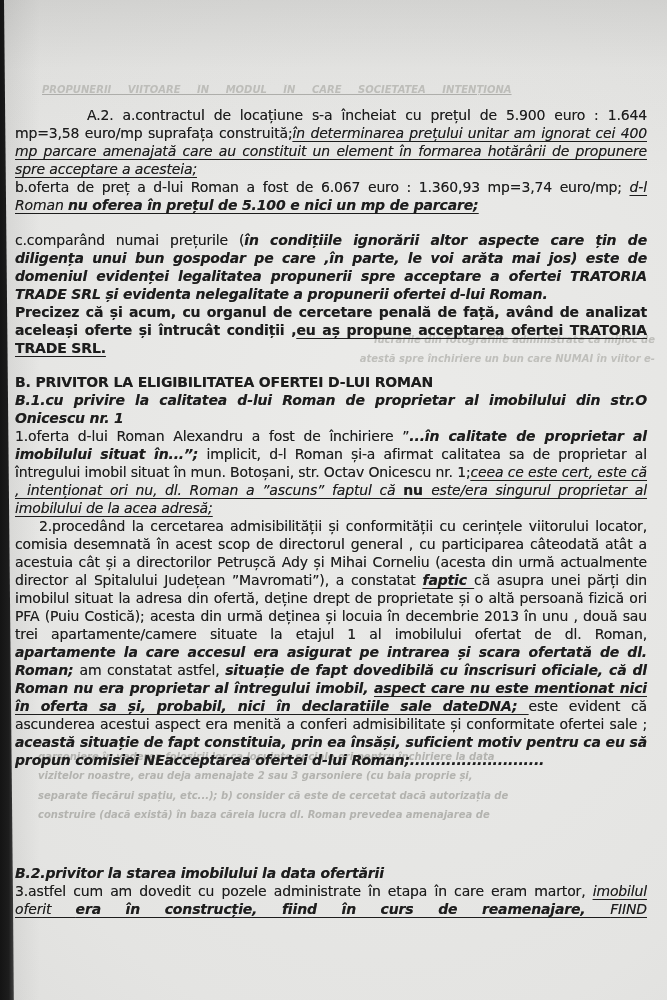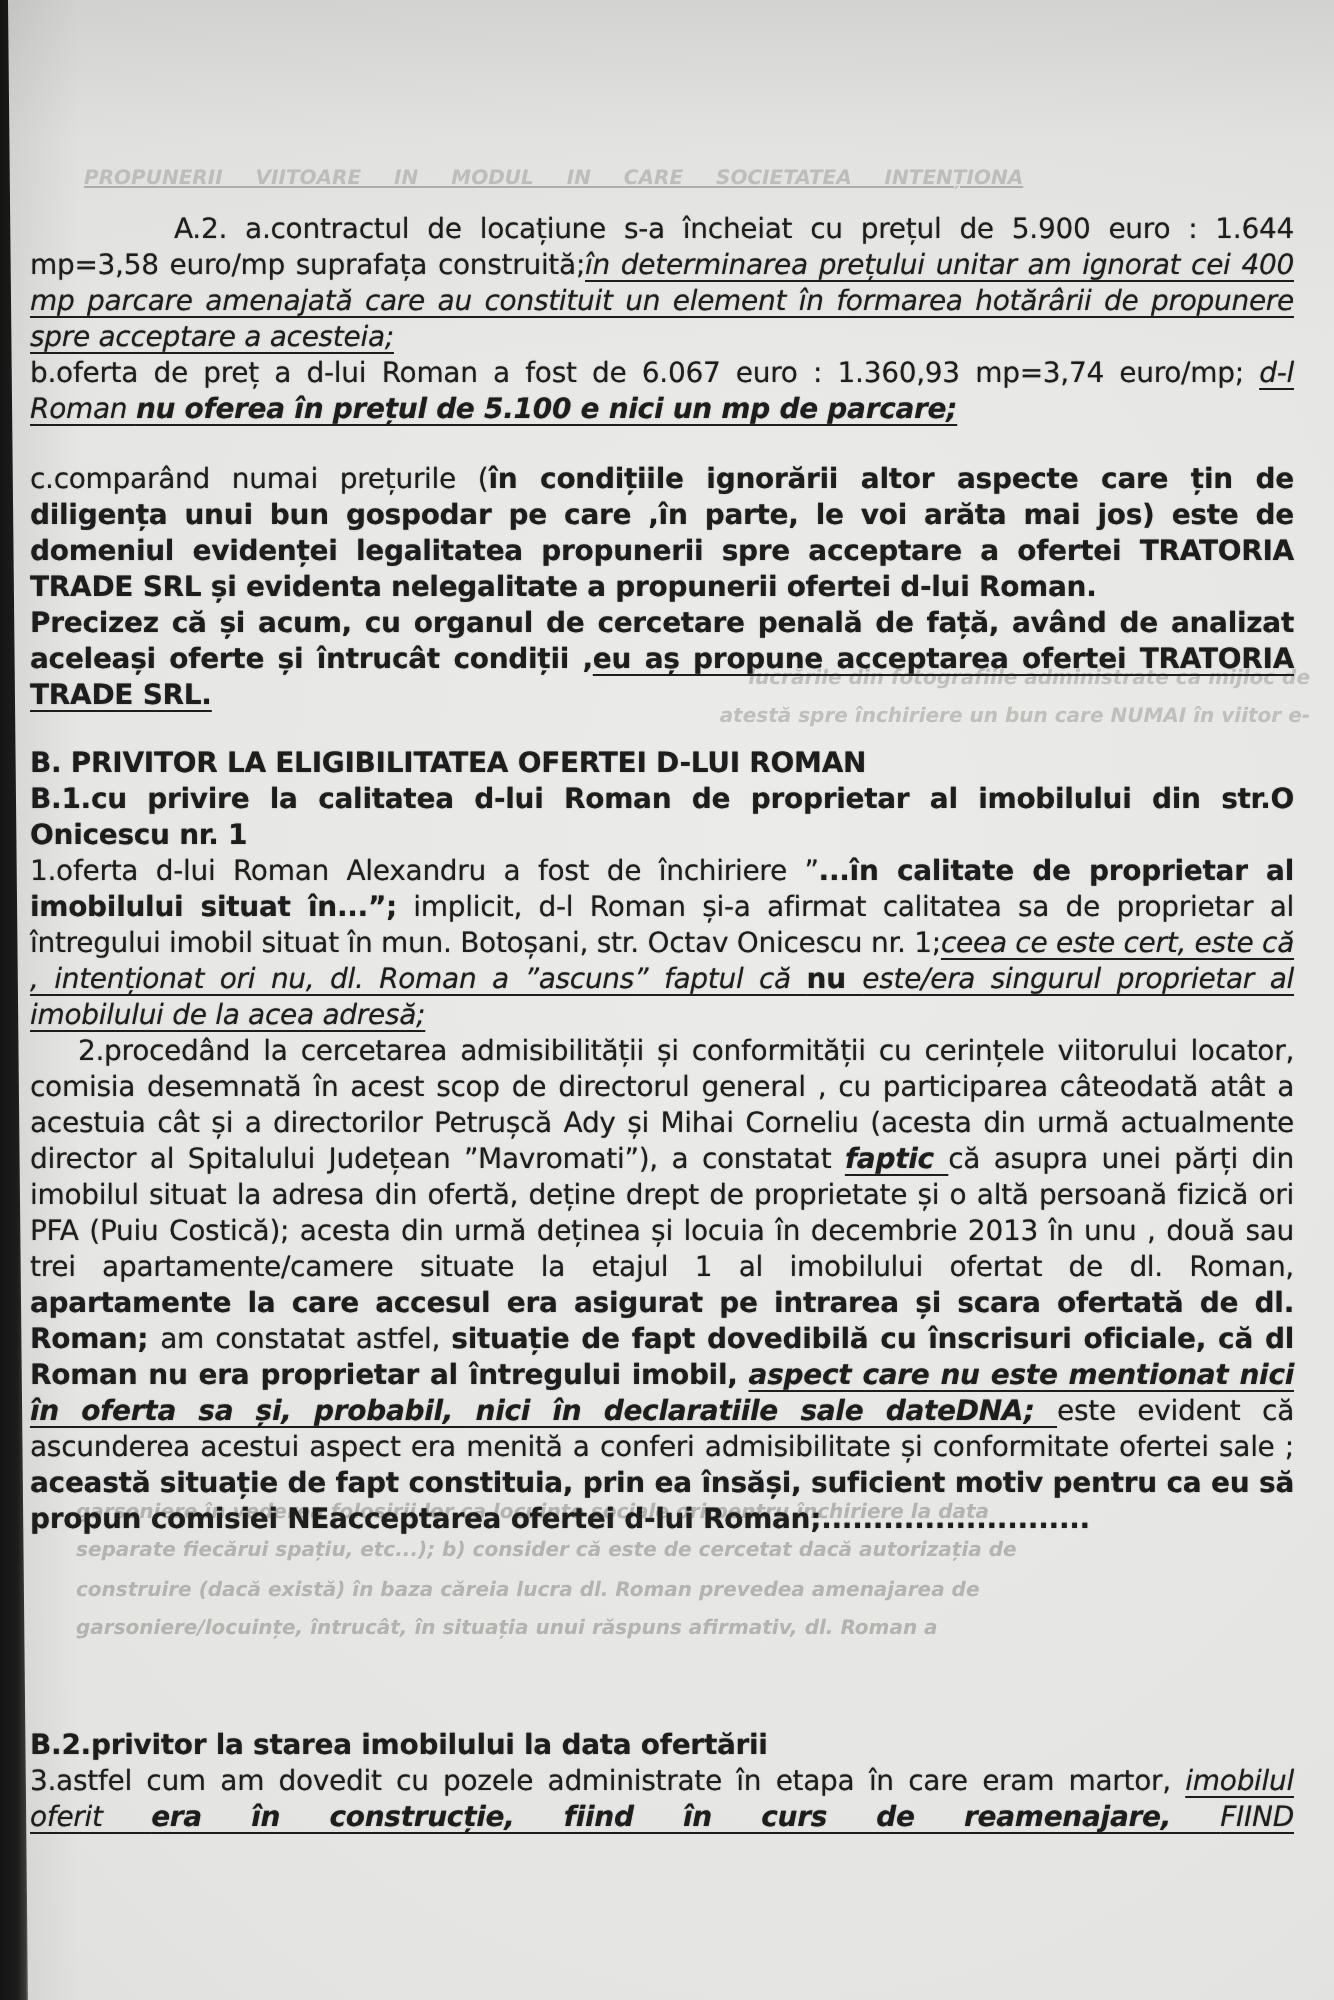--- a/index.html
+++ b/index.html
@@ -23,21 +23,21 @@
   
   .text-block {
     position:absolute; left:15px; top:106px; width:632px;
     color:#1d1d1d; font-size:14px; line-height:18px;
     letter-spacing:-0.15px; text-align:justify;
     text-shadow:0 0 0.6px rgba(25,25,25,0.55);
   }
   .para { margin:0; }
   .s-r  { }
   .s-b  { font-weight:700; }
-  .s-bi { font-weight:700; }
+  .s-bi { font-weight:700; font-style:italic; }
   .s-iu { font-style:italic; text-decoration:underline; text-decoration-thickness:1.2px; text-underline-offset:2.5px; }
   .s-bu { font-weight:700; text-decoration:underline; text-decoration-thickness:1.3px; text-underline-offset:2.5px; }
   .s-biu{ font-weight:700; font-style:italic; text-decoration:underline; text-decoration-thickness:1.3px; text-underline-offset:2.5px; }
   .justify-last { text-align-last:justify; }
   
   .ghost { position:absolute; pointer-events:none; font-size:10px; }
   .ghost-top {
     left:42px; right:22px; top:84px; color:#bdbdb9;
     font-weight:600; font-style:italic; word-spacing:13px;
     text-decoration:underline; text-decoration-color:rgba(160,160,156,0.8);
@@ -58,23 +58,23 @@
 
 <div class="ghost ghost-top">PROPUNERII  VIITOARE  ÎN  MODUL  ÎN  CARE  SOCIETATEA  INTENȚIONA</div>
 
 <div class="ghost ghost-mid">
   <span class="ghost-line">lucrările din fotografiile administrate ca mijloc de</span>
   <span class="ghost-line">atestă spre închiriere un bun care NUMAI  în viitor e-</span>
 </div>
 
 <div class="ghost ghost-block">
     <span class="ghost-line">garsoniere în vederea folosirii lor ca locuințe sociale ori pentru închiriere la data</span>
+    <span class="ghost-line">vizitelor noastre, erau deja amenajate 2 sau 3 garsoniere (cu baia proprie și,</span>
     <span class="ghost-line">separate fiecărui spațiu, etc...); b) consider că este de cercetat dacă autorizația de</span>
     <span class="ghost-line">construire (dacă există) în baza căreia lucra dl. Roman  prevedea amenajarea de</span>
-    <span class="ghost-line">garsoniere/locuințe, întrucât, în situația unui răspuns afirmativ, dl. Roman a</span>
   </div>
 
 <div class="text-block">
     <div class="para" style="text-indent: 72px;"><span class="s-r">A.2.  a.contractul de locațiune s-a încheiat cu prețul de 5.900 euro : 1.644 mp=3,58 euro/mp suprafața construită;</span><span class="s-iu">în determinarea prețului unitar am ignorat cei 400 mp parcare amenajată care au constituit un element în formarea hotărârii de propunere  spre acceptare a acesteia;</span></div>
     <div class="para"><span class="s-r">b.oferta de preț a d-lui Roman a fost de 6.067 euro : 1.360,93 mp=3,74 euro/mp; </span><span class="s-iu">d-l Roman </span><span class="s-biu">nu oferea în prețul de 5.100 e nici un mp de parcare;</span></div>
     <div class="para" style="margin-top: 17px;"><span class="s-r">c.comparând numai prețurile (</span><span class="s-bi">în condițiile ignorării  altor aspecte care țin de diligența unui bun gospodar pe care ,în  parte, le voi arăta mai jos)  este de domeniul evidenței legalitatea propunerii spre acceptare a ofertei TRATORIA TRADE SRL și evidenta nelegalitate a propunerii ofertei d-lui Roman.</span></div>
     <div class="para"><span class="s-b">Precizez că și acum, cu organul de cercetare penală de față, având de analizat aceleași oferte și întrucât condiții ,</span><span class="s-bu">eu aș propune acceptarea ofertei TRATORIA TRADE SRL.</span></div>
     <div class="para" style="margin-top: 16px;"><span class="s-b">B.  PRIVITOR LA ELIGIBILITATEA OFERTEI D-LUI ROMAN</span></div>
     <div class="para"><span class="s-bi">B.1.cu privire la calitatea d-lui Roman de proprietar al imobilului din str.O Onicescu nr. 1</span></div>
     <div class="para"><span class="s-r">1.oferta d-lui Roman Alexandru a fost de închiriere ”</span><span class="s-bi">...în calitate de proprietar al imobilului situat în...”;</span><span class="s-r"> implicit, d-l Roman și-a afirmat calitatea sa de proprietar al întregului imobil situat în mun. Botoșani, str. Octav Onicescu nr. 1;</span><span class="s-iu">ceea ce este cert, este că , intenționat ori nu, dl. Roman a ”ascuns” faptul că </span><span class="s-bu">nu </span><span class="s-iu">este/era singurul proprietar al imobilului de la acea adresă;</span></div>

